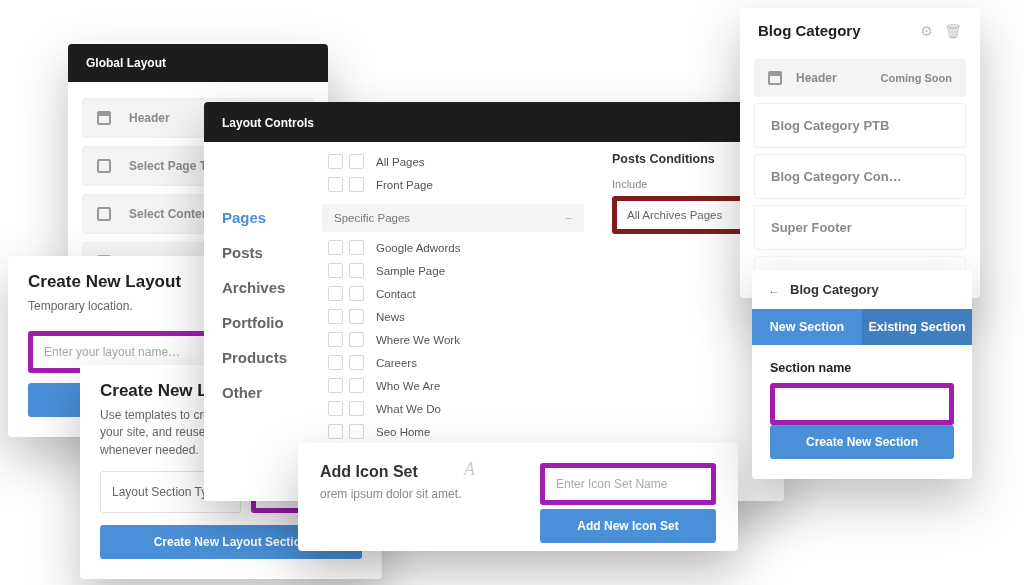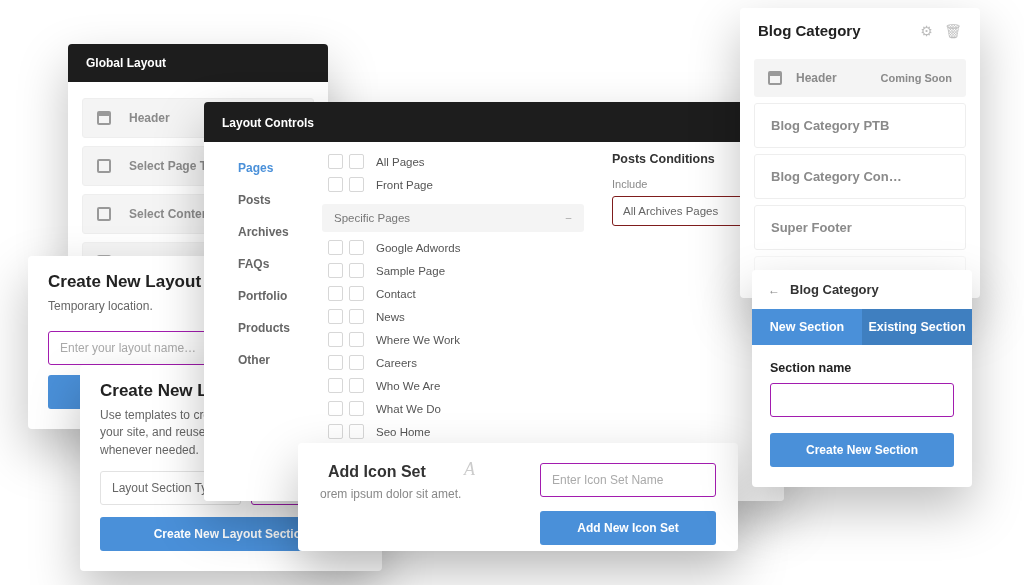--- a/index.html
+++ b/index.html
@@ -39,53 +39,53 @@
     gap: 18px;
     color: #8a8a8a;
     font-weight: 700;
   }
   .sq { border:2px solid #999; display:inline-block; width:14px; height:14px; border-radius:2px;}
   .sq.t { border-bottom-width:5px; transform:rotate(180deg);}
   .h2 { font-weight:800; font-size:17px; color:#222; }
   .sub { color:#666; font-size:12px; margin-top:6px; line-height:1.45;}
   .pad { padding:16px 20px 20px; }
   .input {
-    width:100%; border:1px solid #a21caf; border-radius:3px;
+    width:100%; border:5px solid #a21caf; border-radius:3px;
     padding:9px 11px; font-size:12px; color:#333; background:#fff;
   }
   .input::placeholder{color:#aaa;}
   .btn-blue {
     background:#4a90d9; color:#fff; text-align:center;
     padding:10px 12px; border-radius:3px; font-weight:700;
     font-size:12px; cursor:pointer; width:100%;
   }
   .row { display:flex; gap:10px; margin-top:12px;}
   .sel { border:1px solid #e2e2e2; border-radius:3px; padding:9px 11px;
          font-size:12px; color:#666; display:flex; justify-content:space-between;
          align-items:center; min-width:140px; background:#fff; cursor:pointer;}
   .chev::after{content:""; border-left:4px solid transparent; border-right:4px solid transparent; border-top:5px solid #aaa;}
   
   .lc-body { display:flex; background:#fff;}
-  .lc-side { width:118px; padding:10px 16px; font-size:12px;}
+  .lc-side { width:118px; padding:10px 0; font-size:15px;margin-top:48px;}
   .lc-side div { padding:9px 18px; color:#666; cursor:pointer; font-weight:600;}
   .lc-side div.active { color:#4a90d9; }
   .lc-mid { flex:1; padding:8px 10px 18px 0;text-align:right;}
   .chk { width:15px; height:15px; border:1px solid #d7d7d7; border-radius:2px; display:inline-block; background:#fff; }
   .chkrow{ display:flex; align-items:center; gap:6px; padding:4px 6px; color:#555; font-size:11.5px;}
   .chkrow .lbl{ margin-left:6px;}
   .grouphdr{
     background:#f4f4f4; color:#777; font-size:11.5px;
     padding:8px 12px; border-radius:3px; margin:8px 0 4px;
     display:flex; justify-content:space-between; align-items:center;
   }
   .lc-right{ width:190px; padding:10px 18px; font-size:12px;}
   .lc-right h4{ font-size:12.5px; font-weight:700; margin-bottom:12px; color:#333;}
   .lc-right .inc{ color:#8a8a8a; font-size:11px; margin-bottom:6px;}
   .pill{
-    border:1px solid #7f1d1d; border-radius:3px; padding:8px 10px;
+    border:5px solid #7f1d1d; border-radius:3px; padding:8px 10px;
     display:flex; justify-content:space-between; align-items:flex-start;
     font-size:11.5px; color:#666;
   }
   
   .bc-head{ display:flex; justify-content:space-between; align-items:center; padding:14px 18px;}
   .bc-head h3{ font-weight:800; font-size:15px; color:#222;}
   .icon-ghost{ color:#bdbdbd; font-size:14px; cursor:pointer;}
   .bc-item{
     border:1px solid #eee; border-radius:3px; margin:6px 14px;
     padding:14px 16px; color:#8a8a8a; font-weight:700; font-size:13px;
@@ -98,21 +98,21 @@
   
   .tabs{ display:flex; }
   .tab{ flex:1; text-align:center; padding:11px 6px; font-weight:700; font-size:12.5px; color:#fff; }
   .tab.a{ background:#4a90d9;}
   .tab.b{ background:#3f7fc0;}
   .ns-body{ padding:16px 18px 20px; }
   .ns-body label{ font-weight:700; font-size:12.5px; color:#222;}
   .back-arrow::before{content:"←"; color:#888; margin-right:10px;}
   
   .ais-left{ padding:20px 22px;}
-  .ais-left h3{font-weight:800; font-size:16px;margin-left:8px;}
+  .ais-left h3{font-weight:800; font-size:16px;}
   .ais-left p{color:#888; margin-top:6px; font-size:12px;}
 </style>
 </head>
 <body>
 
 <div class="panel" style="left:68px; top:44px; width:260px; height:220px;">
   <div class="darkbar">
     <span>Global Layout</span>
   </div>
   <div class="slot" style="margin-top:16px;">
@@ -126,21 +126,21 @@
   <div class="slot">
     <span class="sq" style="position:relative;"></span>
     <span>Select Content</span>
   </div>
   <div class="slot" style="opacity:.85;">
     <span class="sq"></span>
     <span>Select Footer</span>
   </div>
 </div>
 
-<div class="panel" style="left:28px; top:256px; width:252px;">
+<div class="panel" style="left:8px; top:256px; width:252px;">
   <div class="pad">
     <div class="h2">Create New Layout</div>
     <div class="sub">Temporary location.</div>
     <div style="margin-top:16px;">
       <input class="input" placeholder="Enter your layout name…" style="">
     </div>
     <div style="margin-top:10px;">
       <div class="btn-blue">Create New Layout</div>
     </div>
   </div>
@@ -166,21 +166,20 @@
 <div class="panel" style="left:204px; top:102px; width:580px;">
   <div class="darkbar">
     <span>Layout Controls</span>
     <span class="close-x">×</span>
   </div>
   <div class="lc-body">
     <div class="lc-side">
       <div class="active">Pages</div>
       <div>Posts</div>
       <div>Archives</div>
-      <div>FAQs</div>
       <div>Portfolio</div>
       <div>Products</div>
       <div>Other</div>
     </div>
     <div class="lc-mid">
       <div class="chkrow">
         <span class="chk"></span>
         <span class="chk"></span>
         <span class="lbl">All Pages</span>
       </div>
@@ -257,21 +256,21 @@
 </div>
 
 <div class="panel" style="left:298px; top:443px; width:440px; height:108px; display:flex;">
   <div class="ais-left" style="flex:1;">
     <h3>Add Icon Set</h3>
     <p>orem ipsum dolor sit amet.</p>
   </div>
   <span style="position:absolute; left:166px; top:16px; color:#ccc; font-family:serif; font-style:italic; font-size:18px;">A</span>
   <div style="flex:1; padding:20px 22px;">
     <input class="input" placeholder="Enter Icon Set Name" style="">
-    <div class="btn-blue" style="margin-top:14px;">Add New Icon Set</div>
+    <div class="btn-blue" style="margin-top:4px;">Add New Icon Set</div>
   </div>
 </div>
 
 <div class="panel" style="left:740px; top:8px; width:240px; height:290px;">
   <div class="bc-head">
     <h3>Blog Category</h3>
     <span>
       <span class="icon-ghost">⚙</span>
       <span class="icon-ghost" style="margin-left:8px;">🗑</span>
     </span>
@@ -294,15 +293,15 @@
     <span class="back-arrow"></span>
     <span style="font-weight:800; font-size:13px;">Blog Category</span>
   </div>
   <div class="tabs">
     <div class="tab a">New Section</div>
     <div class="tab b">Existing Section</div>
   </div>
   <div class="ns-body">
     <label>Section name</label>
     <input class="input" style="margin-top: 8px;">
-    <div class="btn-blue" style="margin-top:16px;text-align:center;">Create New Section</div>
+    <div class="btn-blue" style="margin-top:0;text-align:center;">Create New Section</div>
   </div>
 </div>
 
 </body></html>

